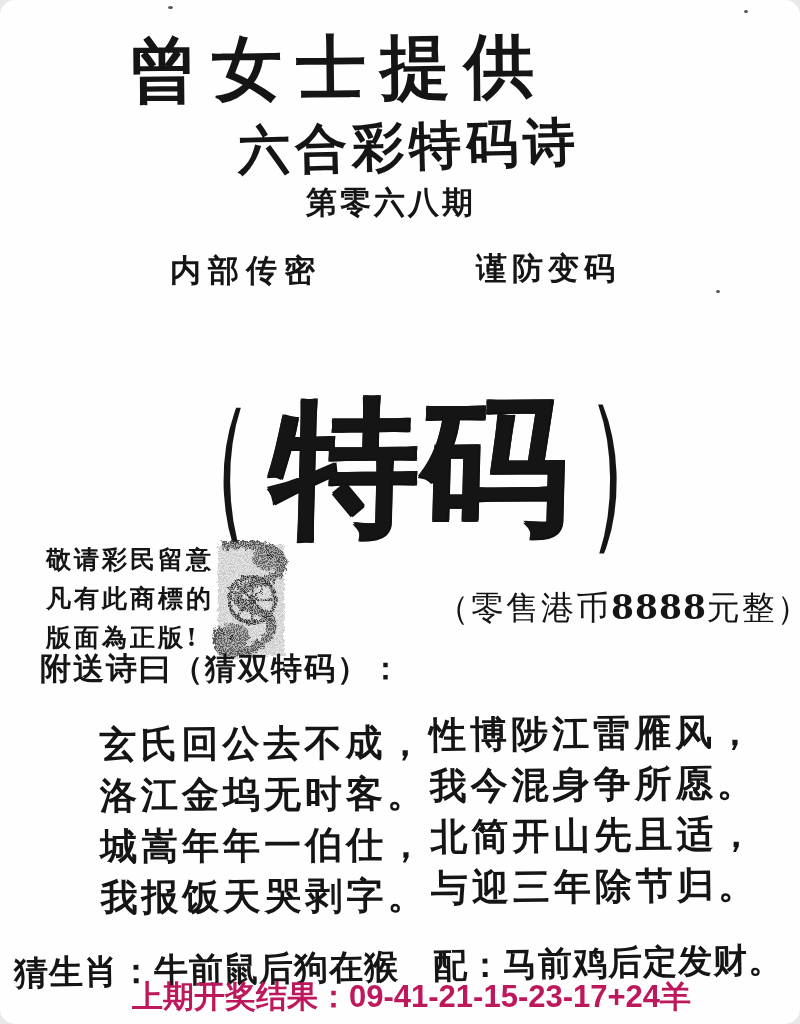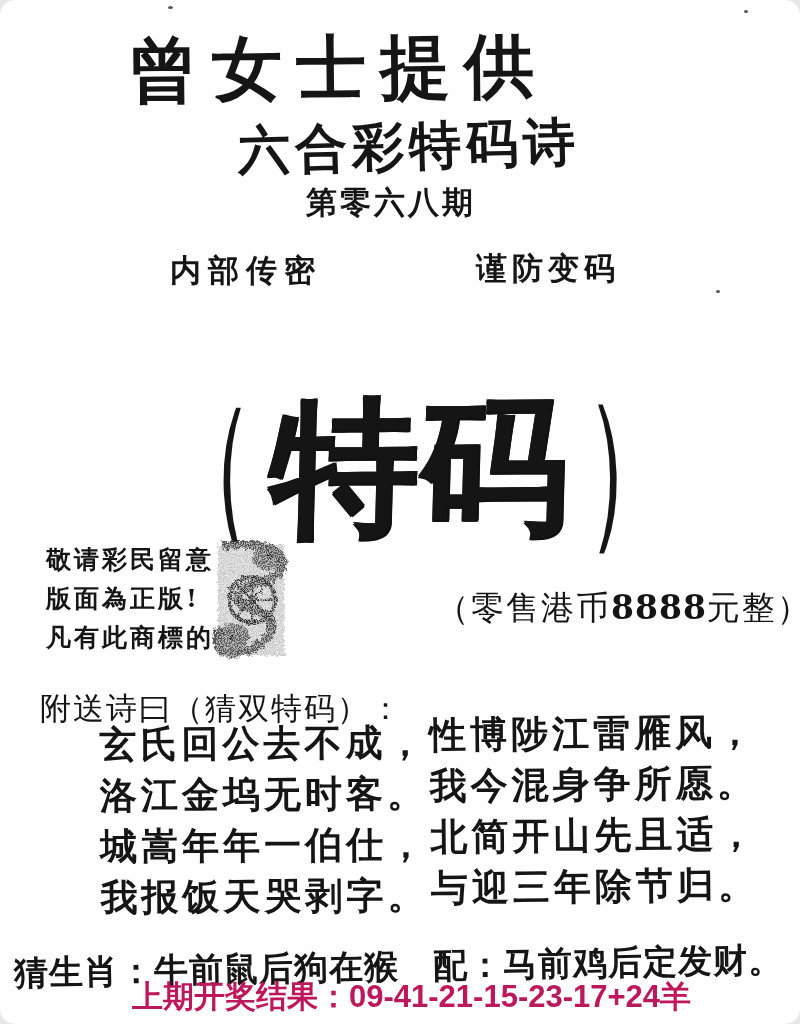--- a/index.html
+++ b/index.html
@@ -78,22 +78,22 @@
 
   .price{
     left:388px;top:586px;
     font-size:33px;font-weight:400;
     letter-spacing:2px;
     margin-left:48px;
   }
   .price .digits{letter-spacing:1px;font-weight:600;}
 
   .poem-intro{
-    left:40px;top:688px;
-    font-size:31px;font-weight:400;
+    left:40px;top:648px;
+    font-size:31px;font-weight:700;
     letter-spacing:2px;
   }
   .poem-col{
     font-size:37px;font-weight:600;
     line-height:51px;
     letter-spacing:4px;
     white-space:nowrap;
   }
   .poem-left{left:100px;top:718px;transform:rotate(-0.4deg);}
   .poem-right{left:430px;top:708px;transform:rotate(-0.6deg);}
@@ -133,22 +133,22 @@
   <div class="abs notice-left">内部传密</div>
 
   <div class="abs headline">
     <span class="paren">（</span>
     <span class="word">特码</span>
     <span class="paren">）</span>
   </div>
 
   <div class="abs notice-block">
     <div>敬请彩民留意</div>
+    <div>凡有此商標的</div>
     <div>版面為正版!</div>
-    <div>凡有此商標的</div>
   </div>
 
   <div class="abs stamp">
     <svg width="80" height="122" viewBox="0 0 80 122" xmlns="http://www.w3.org/2000/svg">
       <defs>
         <filter id="rough" x="-20%" y="-20%" width="140%" height="140%">
           <feTurbulence type="fractalNoise" baseFrequency="0.28" numOctaves="3" result="n"></feTurbulence>
           <feDisplacementMap in="SourceGraphic" in2="n" scale="7"></feDisplacementMap>
         </filter>
         <filter id="speckle">

